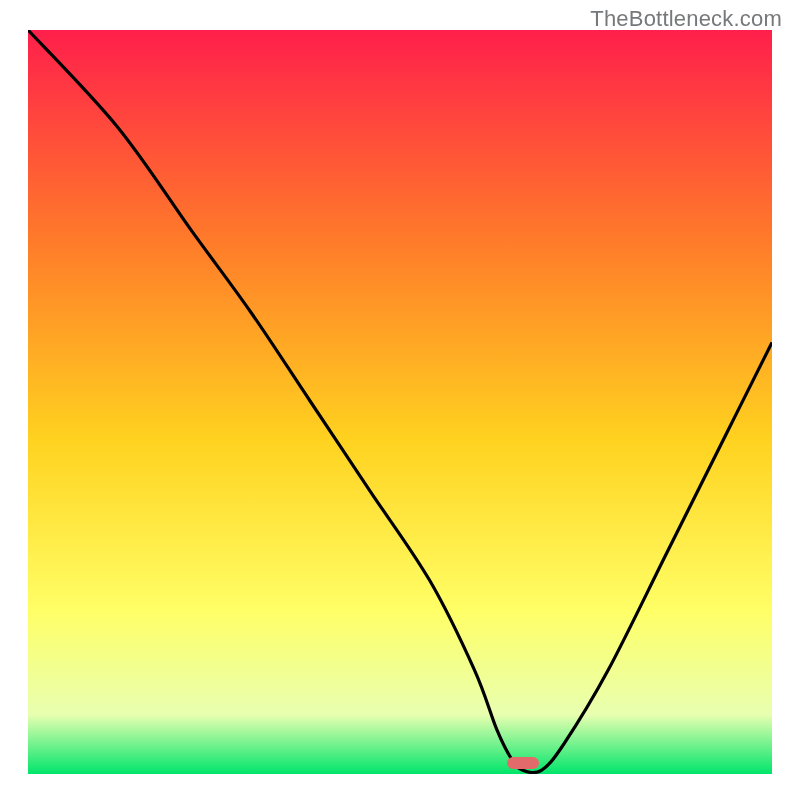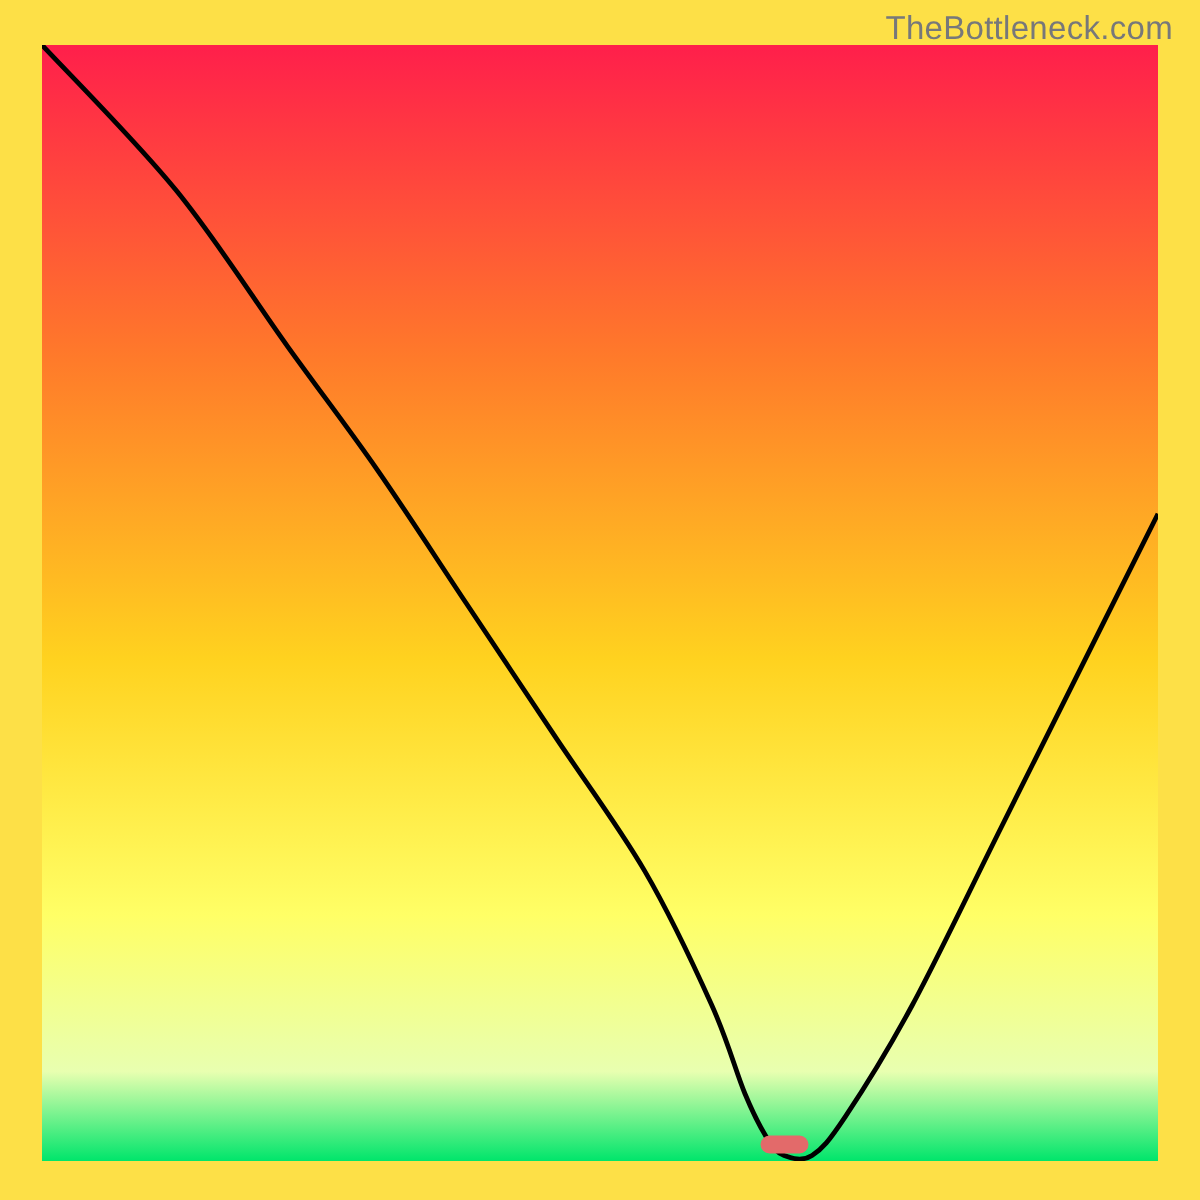--- a/index.html
+++ b/index.html
@@ -7,21 +7,21 @@
     padding: 0;
     width: 800px;
     height: 800px;
     background: #000;
     overflow: hidden;
   }
   .container {
     position: relative;
     width: 800px;
     height: 800px;
-    background: #fde047;
+    background: #ffffff;
   }
   .watermark {
     position: absolute;
     top: 6px;
     right: 18px;
     font-family: Arial, Helvetica, sans-serif;
     font-size: 22px;
     color: #77787a;
     letter-spacing: 0.2px;
     z-index: 10;

